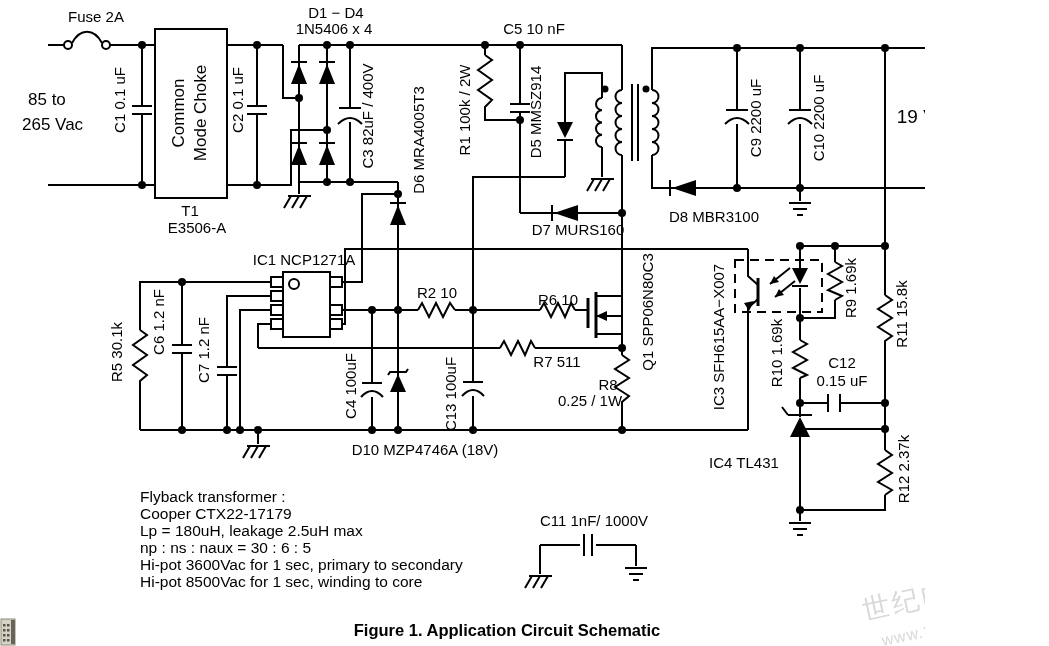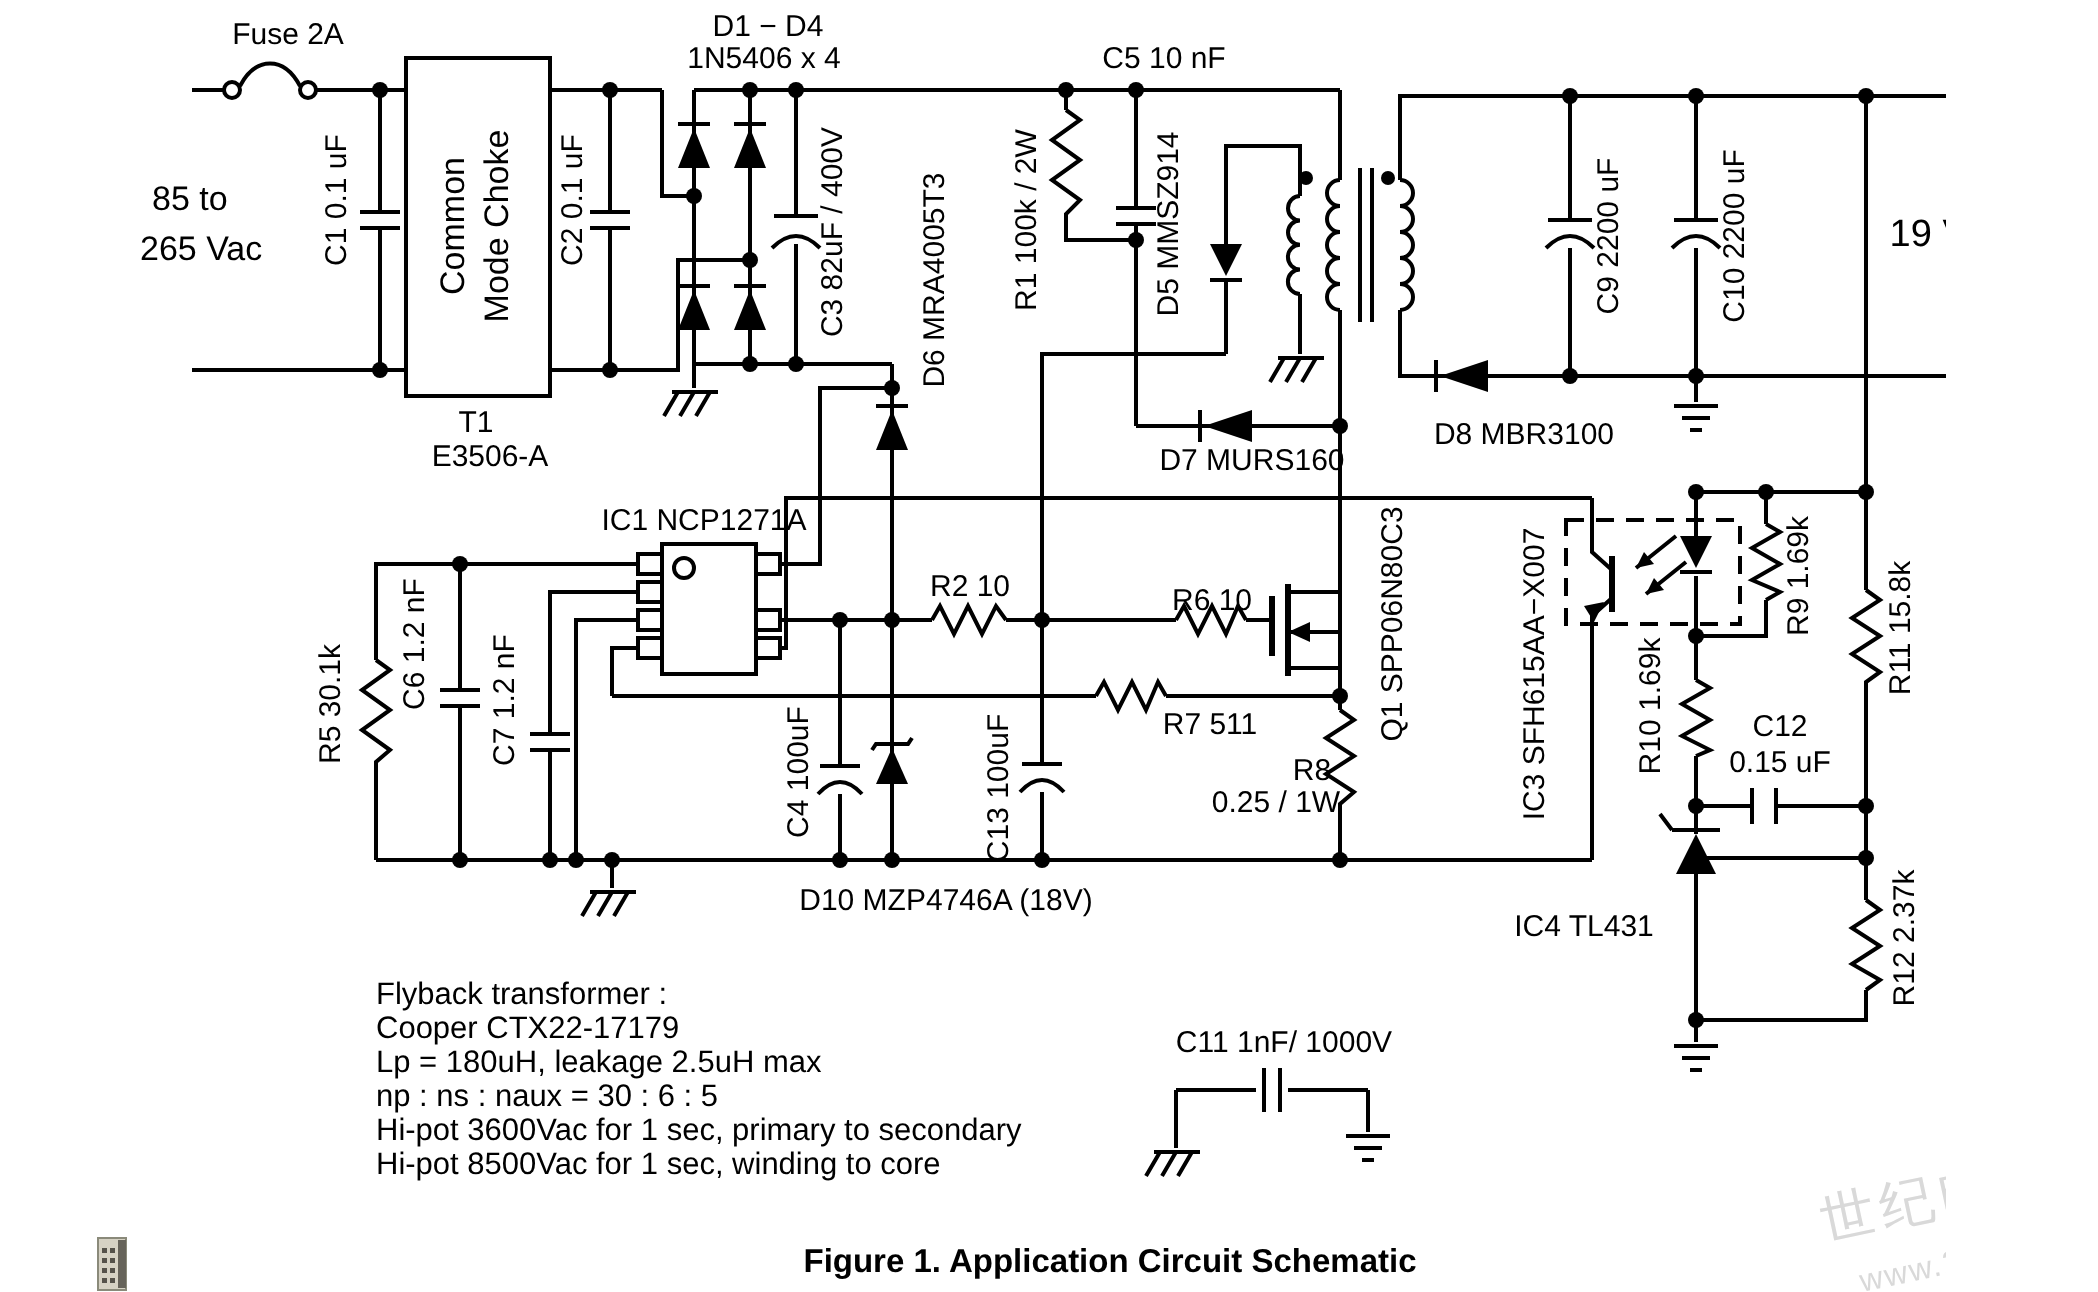--- a/index.html
+++ b/index.html
@@ -1,17 +1,17 @@
 <!DOCTYPE html>
 <html><head>
 <meta charset="utf-8">
 <style>
   html,body{margin:0;padding:0;background:#fff;}
   .stage{position:relative;width:925px;height:646px;background:#ffffff;overflow:hidden;
-         font-family:"Liberation Sans", sans-serif;margin-left:48px;}
+         font-family:"Liberation Sans", sans-serif;}
   svg{position:absolute;left:0;top:0;}
   svg text{font-family:"Liberation Sans", sans-serif;fill:#000;}
   .lbl{font-size:15px;}
   .lbl-lg{font-size:17px;}
   .lbl-xl{font-size:19px;}
   .pm{font-size:24px;}
   .note{font-size:15.5px;}
   .ttl{font-size:16.5px;font-weight:bold;}
   .wm1{font-size:27px;fill:#d9d9d9;letter-spacing:3px;}
   .wm2{font-size:16px;fill:#d9d9d9;letter-spacing:1px;}

